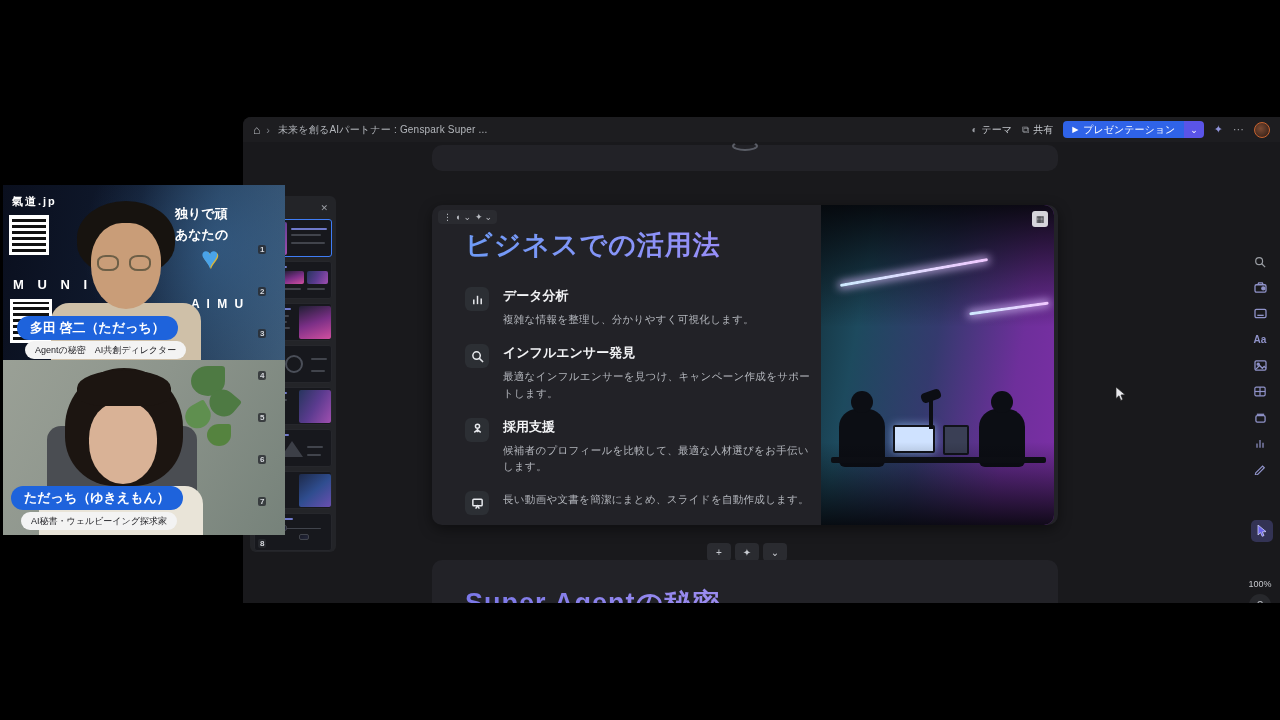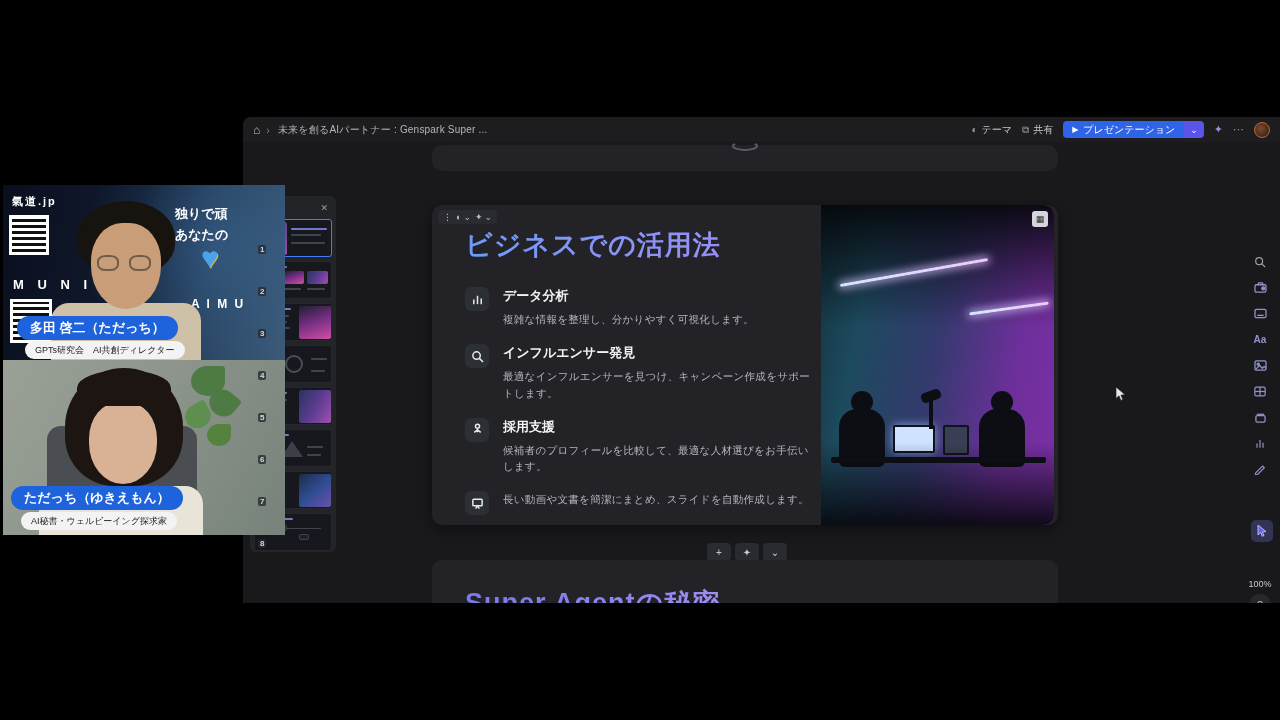--- a/index.html
+++ b/index.html
@@ -430,21 +430,21 @@
     <span class="heart" style="left:198px;top:56px;">♥</span>
     <span class="cam-text" style="left:188px;top:112px;font-size:12px;letter-spacing:2px;">A I  M U</span>
 
     <div class="p-body" style="left:48px;top:118px;width:150px;height:60px;background:#cfc0a8;"></div>
     <div class="p-hair" style="left:74px;top:16px;width:98px;height:74px;"></div>
     <div class="p-face" style="left:88px;top:38px;width:70px;height:86px;background:#c99d78;"></div>
     <div class="glasses" style="left:94px;top:70px;"></div>
     <div class="glasses" style="left:126px;top:70px;"></div>
 
     <span class="badge-blue" style="left:14px;top:131px;">多田 啓二（ただっち）</span>
-    <span class="badge-white" style="left:22px;top:156px;">GPTs研究会　AI共創ディレクター</span>
+    <span class="badge-white" style="left:22px;top:156px;">Agentの秘密　AI共創ディレクター</span>
   </div>
 
   <div class="cam cam2">
     <div class="plant-leaf" style="left:188px;top:6px;width:34px;height:30px;"></div>
     <div class="plant-leaf" style="left:206px;top:30px;width:28px;height:26px;transform:rotate(40deg);"></div>
     <div class="plant-leaf" style="left:182px;top:44px;width:26px;height:24px;transform:rotate(-30deg);background:#5f8f4f;"></div>
     <div class="plant-leaf" style="left:204px;top:64px;width:24px;height:22px;background:#55833f;"></div>
     <div class="chair" style="left:44px;top:66px;width:150px;height:110px;"></div>
 
     <div class="p-body" style="left:36px;top:126px;width:164px;height:50px;background:#e9e4d8;"></div>

